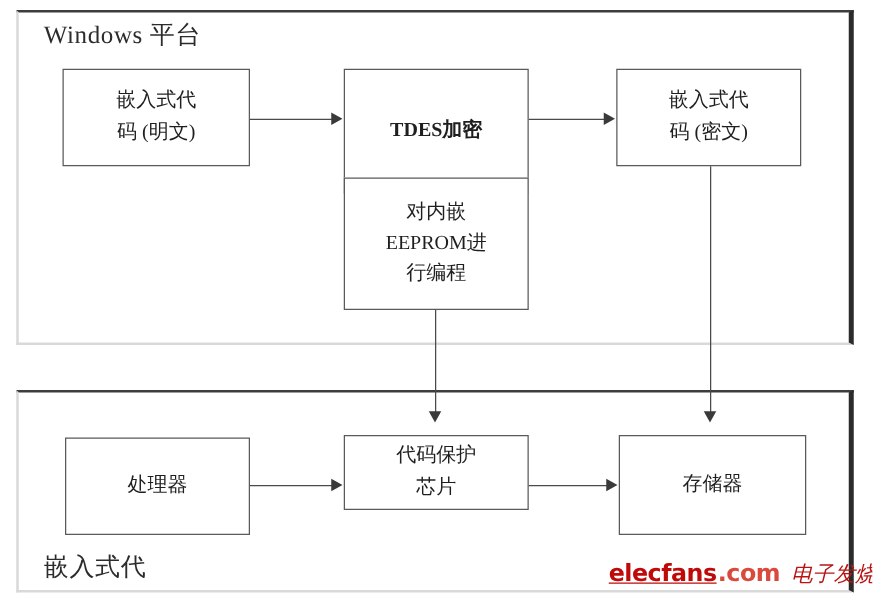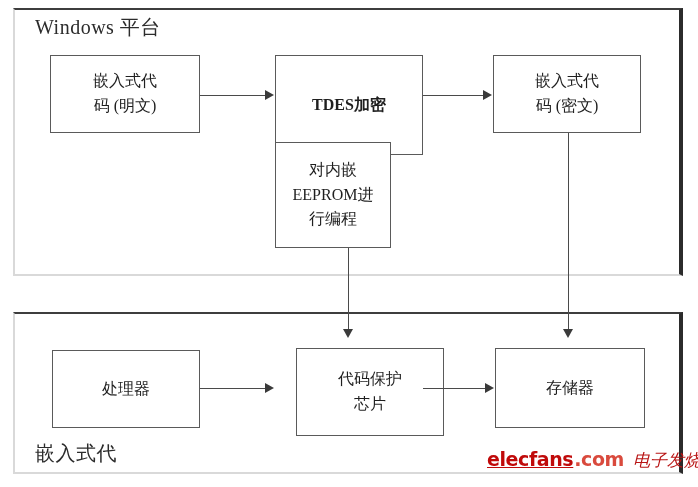--- a/index.html
+++ b/index.html
@@ -72,23 +72,23 @@
     padding: 2px 4px;
   }
   .node .line {
     display: block;
     white-space: nowrap;
   }
 
   #node-plaintext      { left: 50px;  top: 55px;  width: 150px; height: 78px; }
   #node-tdes           { left: 275px; top: 55px;  width: 148px; height: 100px; font-weight: bold; }
   #node-ciphertext     { left: 493px; top: 55px;  width: 148px; height: 78px; }
-  #node-eeprom         { left: 275px; top: 142px; width: 116px; height: 106px; text-align: right; }
+  #node-eeprom         { left: 275px; top: 142px; width: 148px; height: 106px; text-align: right; }
   #node-processor      { left: 52px;  top: 350px; width: 148px; height: 78px; }
-  #node-protect-chip   { left: 275px; top: 348px; width: 148px; height: 88px; margin-left: 21px; }
+  #node-protect-chip   { left: 275px; top: 348px; width: 148px; height: 60px; }
   #node-code-storage   { left: 495px; top: 348px; width: 150px; height: 80px; }
 
   
   .conn-h {
     position: absolute;
     height: 0;
     border-top: 1.5px solid #4a4a4a;
   }
   .conn-v {
     position: absolute;

